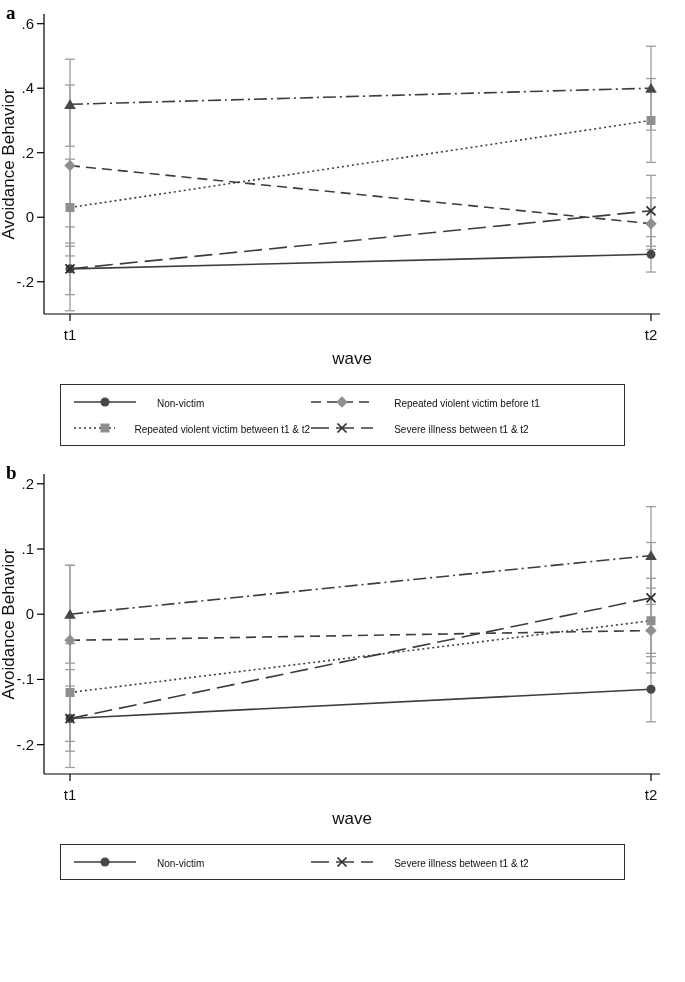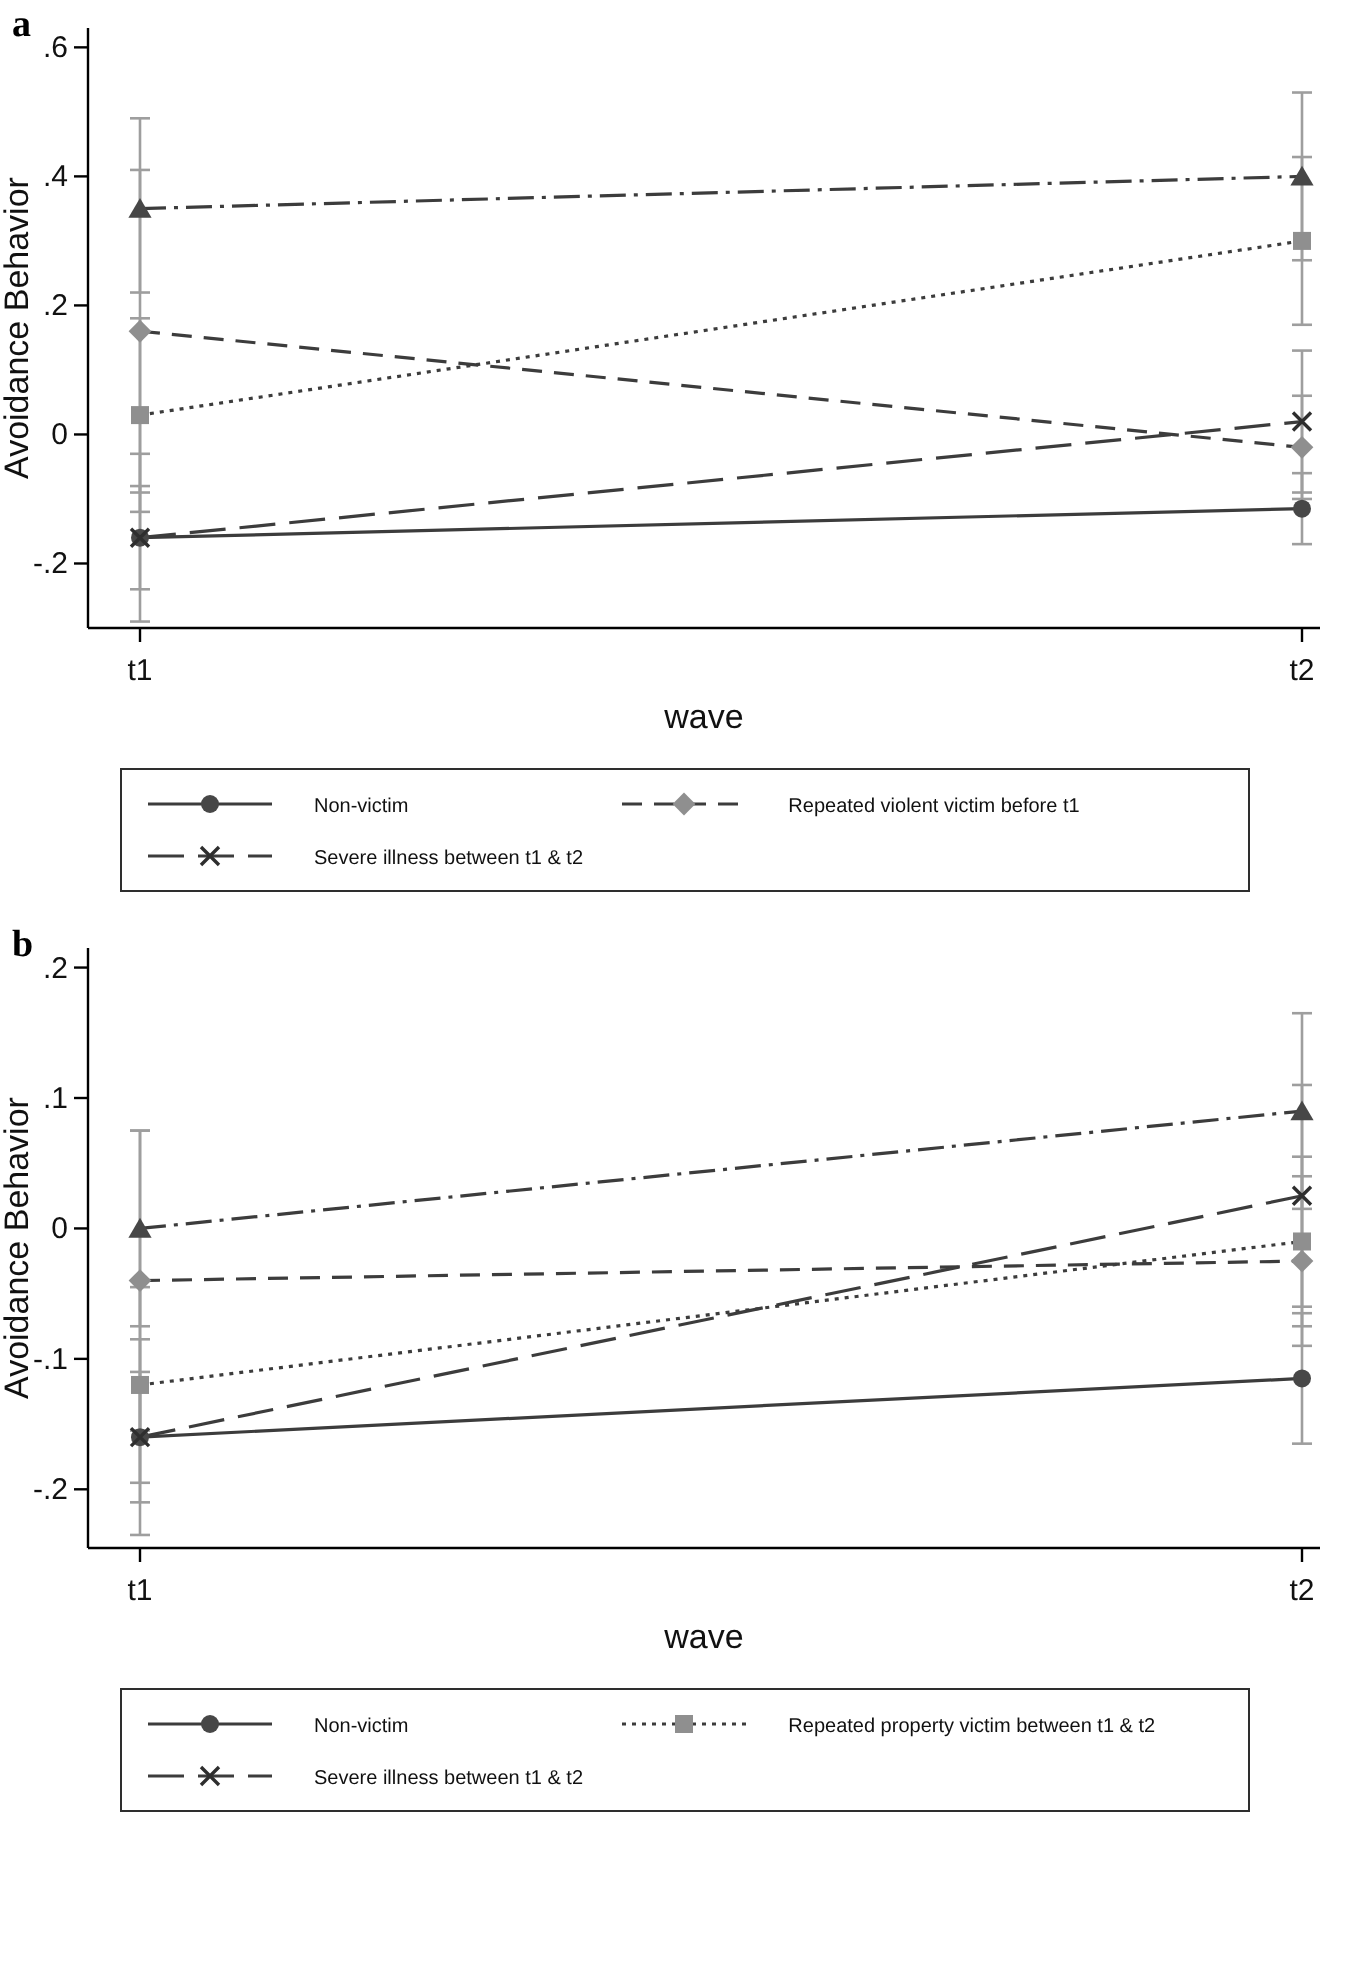--- a/index.html
+++ b/index.html
@@ -108,20 +108,27 @@
         </div>
         <div class="legend-item">
           <svg width="64" height="14">
             <line x1="1" y1="7" x2="63" y2="7" stroke="#3c3c3c" stroke-width="1.5" stroke-dasharray="10,6"></line>
             <path d="M32 1.2999999999999998L37.7 7L32 12.7L26.3 7Z" fill="#8f8f8f"></path>
           </svg>
           <span class="legend-label">Repeated violent victim before t1</span>
         </div>
         <div class="legend-item">
           <svg width="64" height="14">
+            <line x1="1" y1="7" x2="63" y2="7" stroke="#3c3c3c" stroke-width="1.5" stroke-dasharray="2,3"></line>
+            <rect x="27.5" y="2.5" width="9" height="9" fill="#8f8f8f"></rect>
+          </svg>
+          <span class="legend-label">Repeated violent victim between t1 &amp; t2</span>
+        </div>
+        <div class="legend-item">
+          <svg width="64" height="14">
             <line x1="1" y1="7" x2="63" y2="7" stroke="#3c3c3c" stroke-width="1.5" stroke-dasharray="18,7"></line>
             <path d="M27.5 2.5L36.5 11.5M27.5 11.5L36.5 2.5" stroke="#2e2e2e" stroke-width="1.7" fill="none"></path>
           </svg>
           <span class="legend-label">Severe illness between t1 &amp; t2</span>
         </div>
       </div>
   </div>
 
   <div class="panel">
     <span class="panel-letter">b</span>
@@ -193,27 +200,20 @@
     <div class="legend-box" id="legend-1">
         <div class="legend-item">
           <svg width="64" height="14">
             <line x1="1" y1="7" x2="63" y2="7" stroke="#3c3c3c" stroke-width="1.5"></line>
             <circle cx="32" cy="7" r="4.5" fill="#474747"></circle>
           </svg>
           <span class="legend-label">Non-victim</span>
         </div>
         <div class="legend-item">
           <svg width="64" height="14">
-            <line x1="1" y1="7" x2="63" y2="7" stroke="#3c3c3c" stroke-width="1.5" stroke-dasharray="2,3"></line>
-            <rect x="27.5" y="2.5" width="9" height="9" fill="#8f8f8f"></rect>
-          </svg>
-          <span class="legend-label">Repeated property victim between t1 &amp; t2</span>
-        </div>
-        <div class="legend-item">
-          <svg width="64" height="14">
             <line x1="1" y1="7" x2="63" y2="7" stroke="#3c3c3c" stroke-width="1.5" stroke-dasharray="18,7"></line>
             <path d="M27.5 2.5L36.5 11.5M27.5 11.5L36.5 2.5" stroke="#2e2e2e" stroke-width="1.7" fill="none"></path>
           </svg>
           <span class="legend-label">Severe illness between t1 &amp; t2</span>
         </div>
       </div>
   </div>
 
 </div>
 

